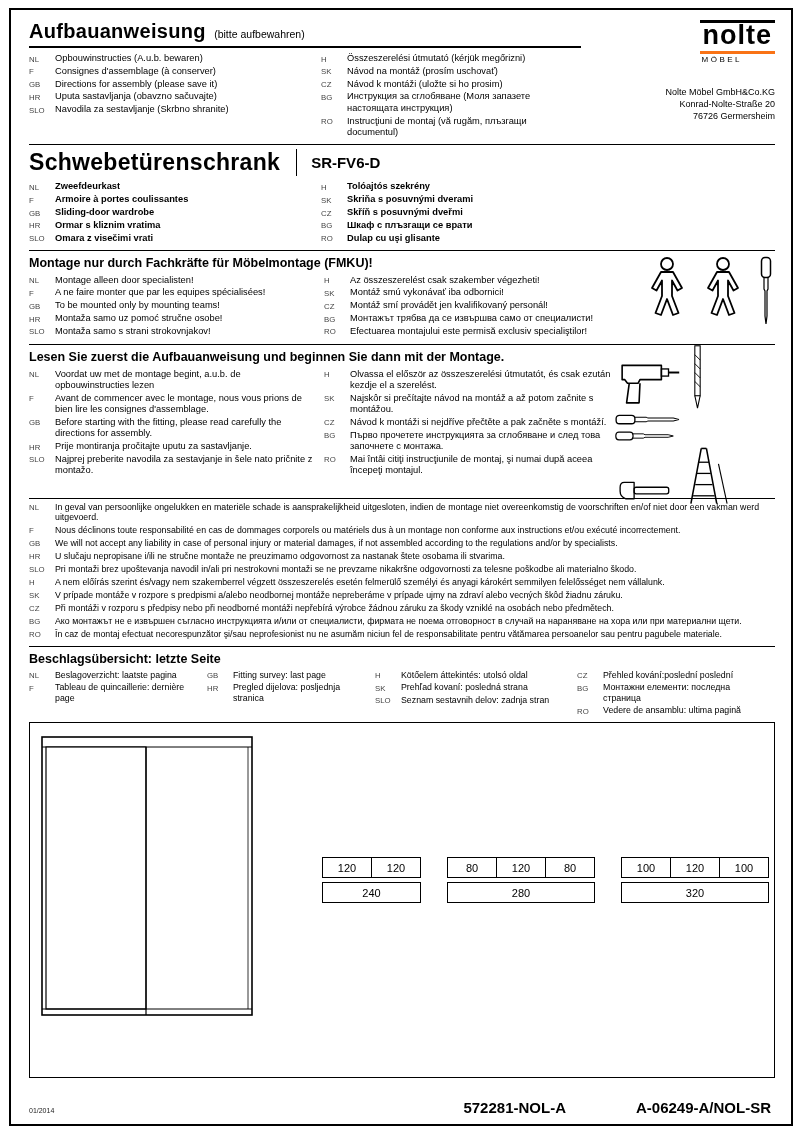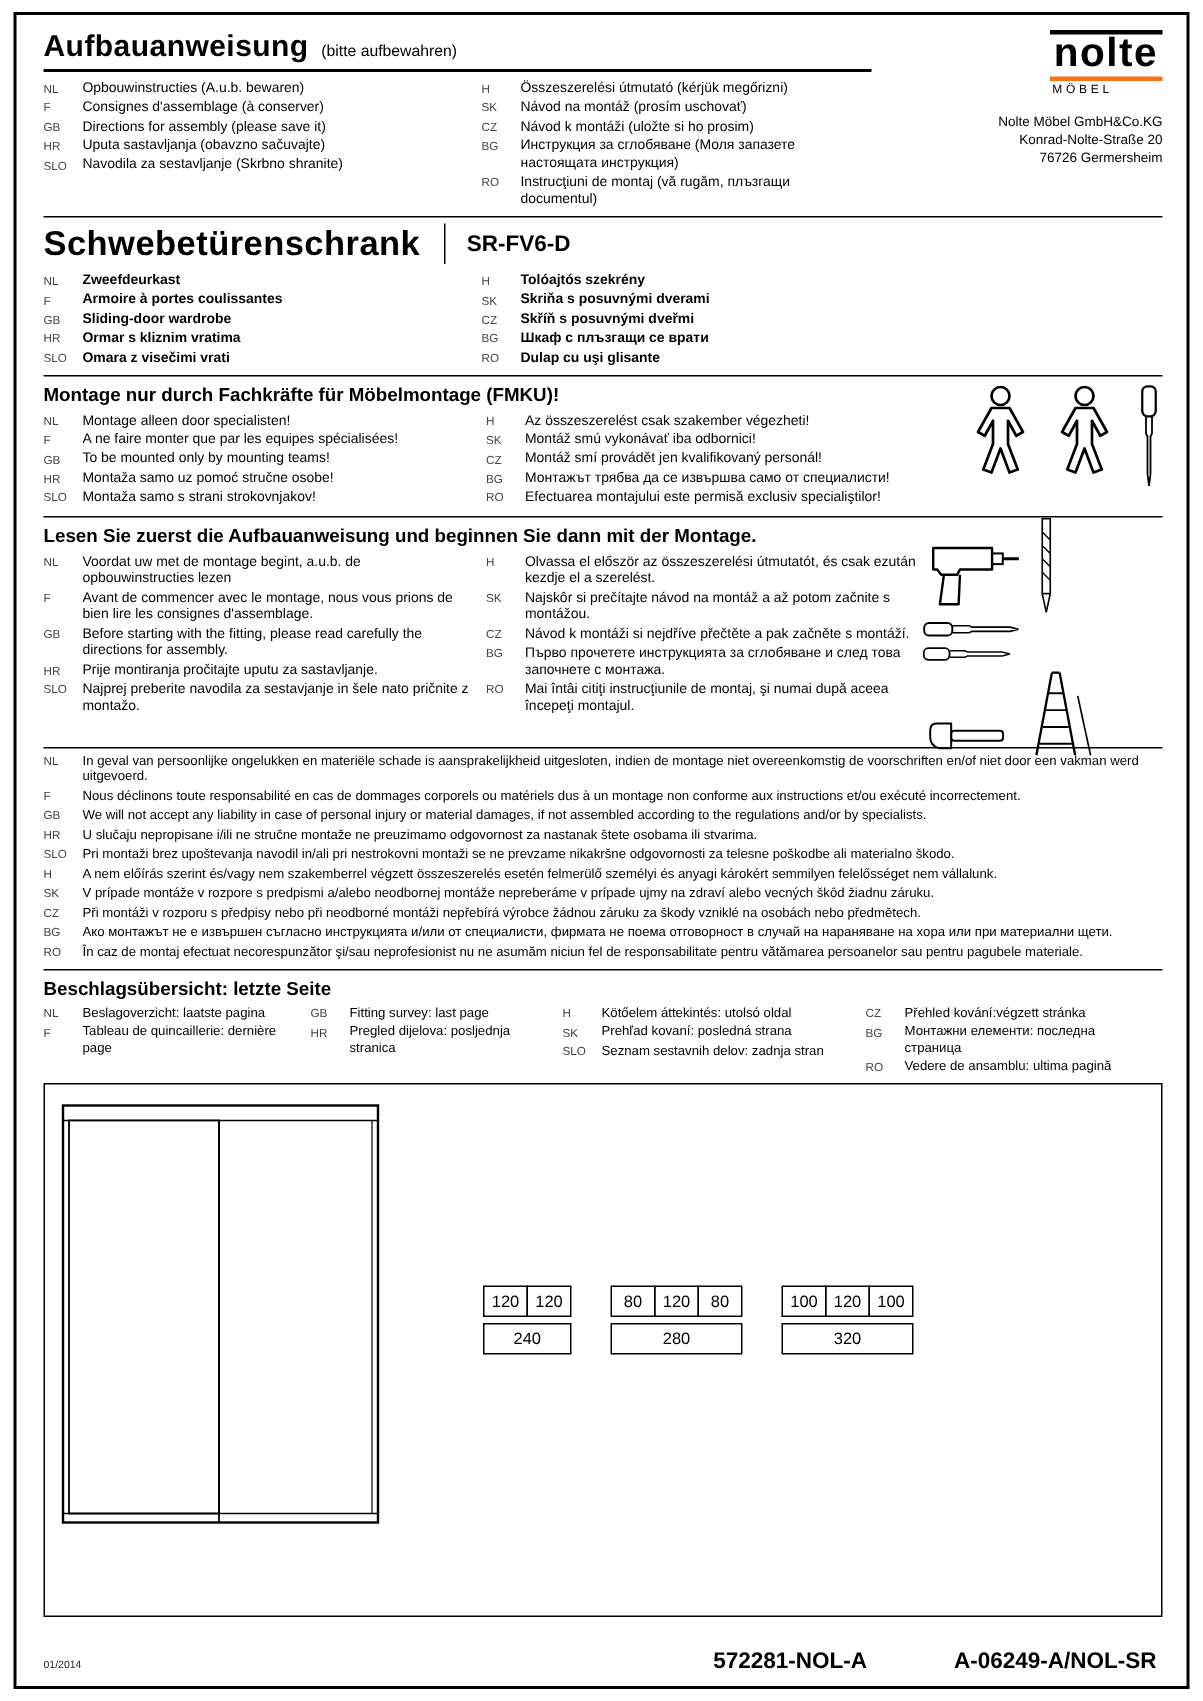--- a/index.html
+++ b/index.html
@@ -12,21 +12,21 @@
 
   
   .header { position: relative; }
   .title-wrap { width: 552px; border-bottom: 2px solid #000; padding-bottom: 3px; }
   .doc-title { display: inline; font-size: 20px; font-weight: bold; letter-spacing: .3px; }
   .title-note { font-size: 10.5px; margin-left: 4px; }
   .logo-block { position: absolute; right: 0; top: 0; text-align: right; width: 200px; }
   .logo { display: inline-block; text-align: left; }
   .logo-text { display: block; font-weight: bold; font-size: 27px; line-height: .95; letter-spacing: 1px; border-top: 3px solid #000; border-bottom: 3px solid #f97316; padding: 0 3px 2px; }
   .logo-sub { display: block; font-size: 8px; letter-spacing: 2.5px; margin-top: 1px; padding-left: 2px; }
-  .address { font-size: 9px; line-height: 1.35; margin-top: 8px; }
+  .address { font-size: 9px; line-height: 1.35; margin-top: 20px; }
 
   .langs { display: flex; margin-top: 5px; }
   .li { display: flex; font-size: 9.3px; line-height: 1.22; margin-bottom: 1.5px; }
   .code { flex: 0 0 26px; font-size: 7.8px; color: #444; padding-top: 1.5px; }
   .txt { flex: 1; padding-right: 10px; }
   .header .col-l { width: 292px; }
   .header .col-r { width: 262px; }
 
   
   .product-title-row { display: flex; align-items: center; margin-top: 1px; }
@@ -60,26 +60,26 @@
   .fit-col:nth-child(2) { width: 168px; }
   .fit-col:nth-child(3) { width: 202px; }
   .fit-col:nth-child(4) { width: 198px; }
   .fitting .li { font-size: 8.8px; }
 
   
   .diagram { border: 1.5px solid #000; flex: 1 1 auto; min-height: 180px; margin-top: 4px; position: relative; }
   .wardrobe-wrap { position: absolute; left: 8px; top: 10px; }
   .dim-tables { position: absolute; left: 292px; top: 38%; display: flex; gap: 26px; }
   .dim-cells { display: flex; }
-  .dim-cell { width: 30px; height: 21px; border: 1px solid #000; margin-left: -1px; display: flex; align-items: center; justify-content: center; font-size: 11px; }
+  .dim-cell { width: 50px; height: 21px; border: 1px solid #000; margin-left: -1px; display: flex; align-items: center; justify-content: center; font-size: 11px; }
   .dim-cell:first-child { margin-left: 0; }
   .dim-total { border: 1px solid #000; margin-top: 4px; height: 21px; display: flex; align-items: center; justify-content: center; font-size: 11px; }
 
   
-  .footer { display: flex; align-items: baseline; margin-top: 21px; flex: 0 0 auto; }
+  .footer { display: flex; align-items: baseline; margin-top: 21px; flex: 0 0 auto; gap: 12px; }
   .f-date { font-size: 7px; color: #222; }
   .f-c1 { margin-left: auto; font-size: 15px; font-weight: bold; }
   .f-c2 { margin-left: 58px; margin-right: 4px; font-size: 15px; font-weight: bold; }
 </style>
 </head>
 <body>
 
 <div class="page">
   <div class="inner">
 
@@ -518,21 +518,21 @@
             <div class="li">
               <span class="code">SLO</span>
               <span class="txt">Seznam sestavnih delov: zadnja stran</span>
             </div>
 
         </div>
         <div class="fit-col">
 
             <div class="li">
               <span class="code">CZ</span>
-              <span class="txt">Přehled kování:végzett stránka</span>
+              <span class="txt">Přehled kování:poslední poslední</span>
             </div>
 
             <div class="li">
               <span class="code">BG</span>
               <span class="txt">Монтажни елементи: последна страница</span>
             </div>
 
             <div class="li">
               <span class="code">RO</span>
               <span class="txt">Vedere de ansamblu: ultima pagină</span>

